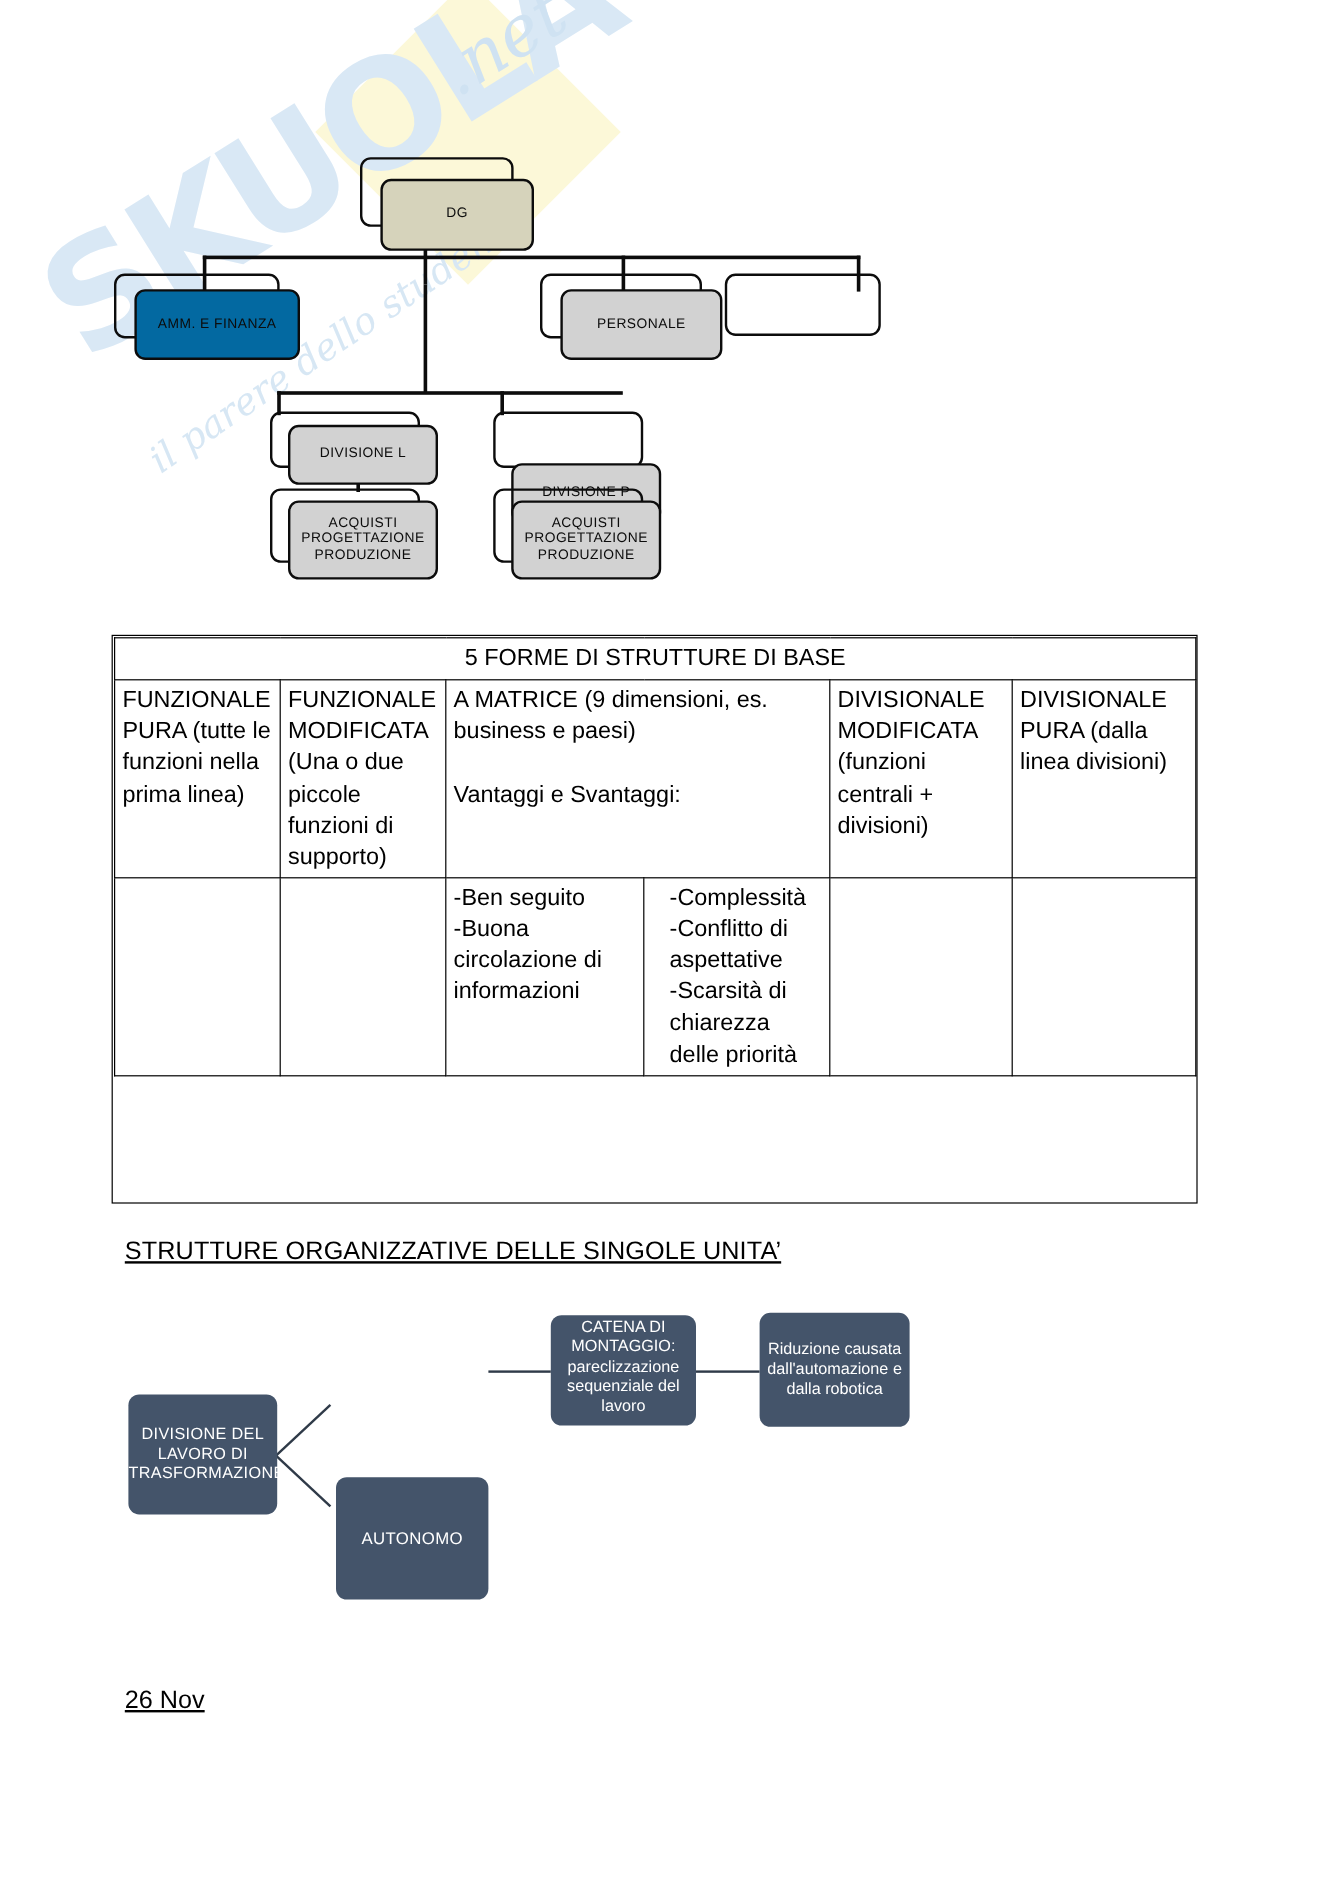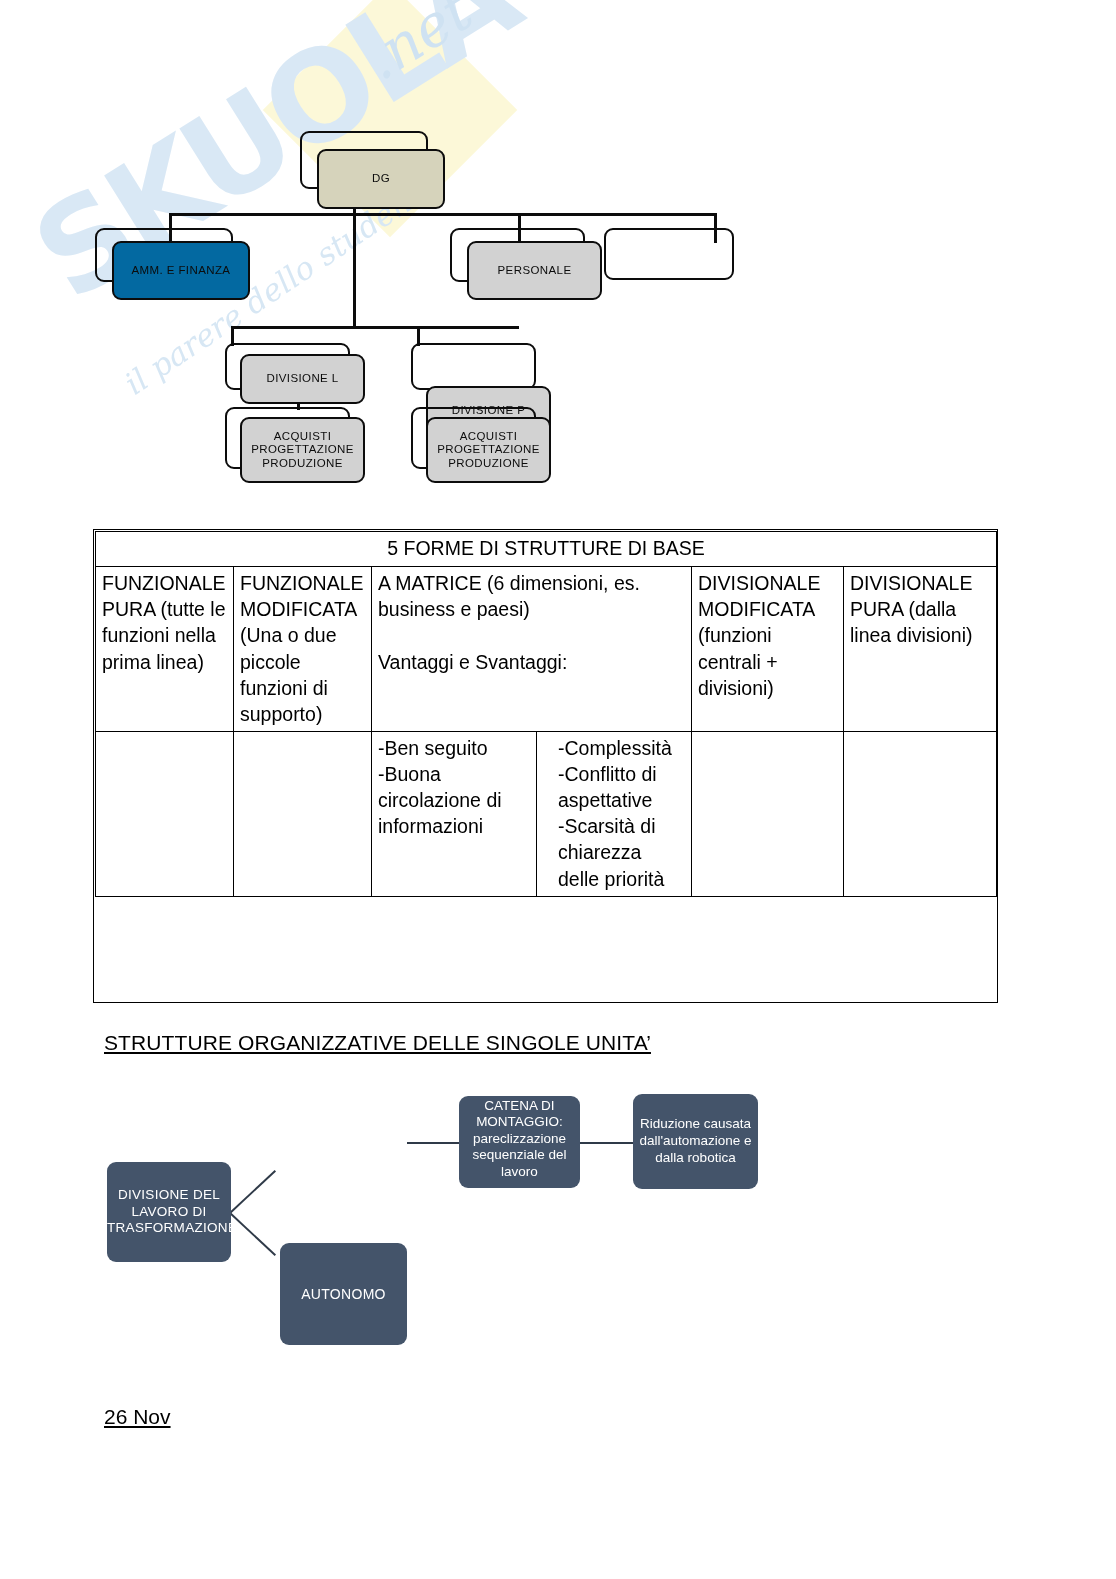--- a/index.html
+++ b/index.html
@@ -208,21 +208,21 @@
       <col style="width:152px">
         <col style="width:153px">
     </colgroup>
     <tbody>
       <tr>
         <td class="hdr" colspan="6">5 FORME DI STRUTTURE DI BASE</td>
       </tr>
       <tr>
         <td colspan="1">FUNZIONALE PURA (tutte le funzioni nella prima linea)</td>
         <td colspan="1">FUNZIONALE MODIFICATA (Una o due piccole funzioni di supporto)</td>
-        <td colspan="2" style="white-space:pre-line;">A MATRICE (6 dimensioni, es. business e paesi)
+        <td colspan="2" style="white-space:pre-line;">A MATRICE (9 dimensioni, es. business e paesi)
 
 Vantaggi e Svantaggi:</td>
         <td colspan="1">DIVISIONALE MODIFICATA (funzioni centrali + divisioni)</td>
         <td colspan="1">DIVISIONALE PURA (dalla linea divisioni)</td>
       </tr>
       <tr>
         <td></td>
         <td></td>
         <td style="white-space:pre-line;">-Ben seguito
 -Buona circolazione di informazioni</td>
@@ -243,21 +243,21 @@
     <div class="fl-diag" style="left:230px;top:142px;width:62px;transform:rotate(43deg);"></div>
 
     <div class="fl-conn" style="left:407px;top:72px;width:52px;height:2px;"></div>
     <div class="fl-conn" style="left:580px;top:72px;width:53px;height:2px;"></div>
 
     <div class="fl-box" style="left:107px;top:92px;width:124px;height:100px;font-size:13.5px;line-height:1.25;letter-spacing:.3px;">
       <span class="fl-label">DIVISIONE DEL LAVORO DI TRASFORMAZIONE</span>
     </div>
 
 
-    <div class="fl-box" style="left:280px;top:173px;width:127px;height:102px;font-size:14px;letter-spacing:.3px;">
+    <div class="fl-box" style="left:280px;top:161px;width:127px;height:102px;font-size:14px;letter-spacing:.3px;">
       <span class="fl-label">AUTONOMO</span>
     </div>
 
     <div class="fl-box" style="left:459px;top:26px;width:121px;height:92px;font-size:13.5px;line-height:1.22;">
       <span class="fl-label" style="position:relative;top:-3px;">CATENA DI MONTAGGIO: pareclizzazione sequenziale del lavoro</span>
     </div>
 
     <div class="fl-box" style="left:633px;top:24px;width:125px;height:95px;font-size:13.5px;line-height:1.24;justify-content:flex-end;">
       <span class="fl-label">Riduzione causata dall'automazione e dalla robotica</span>
     </div>

